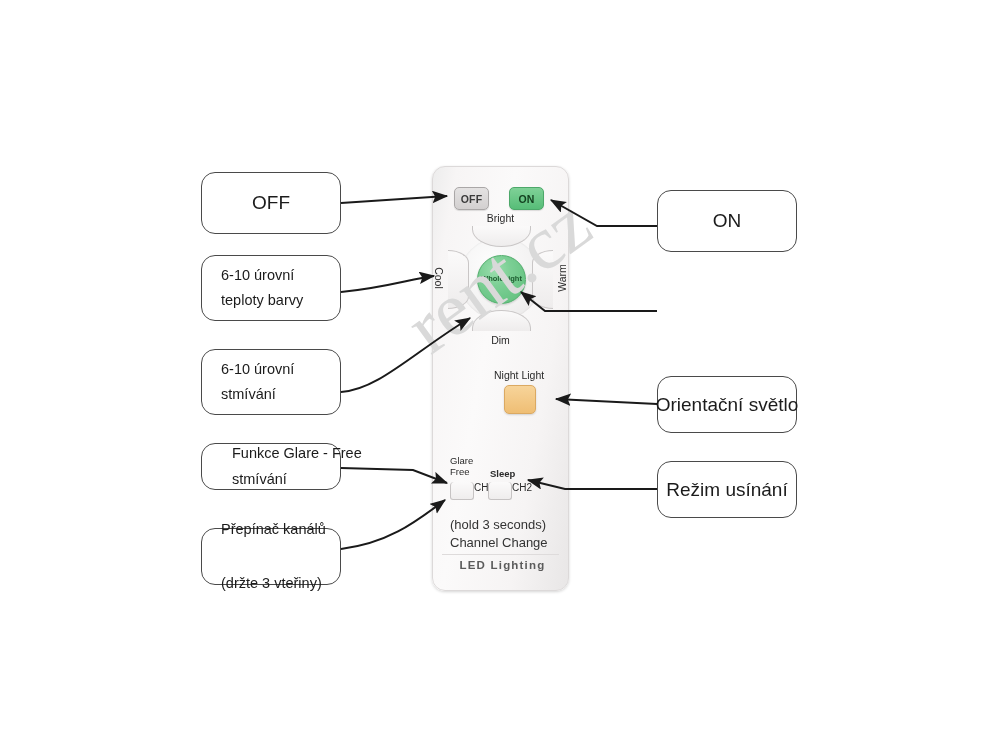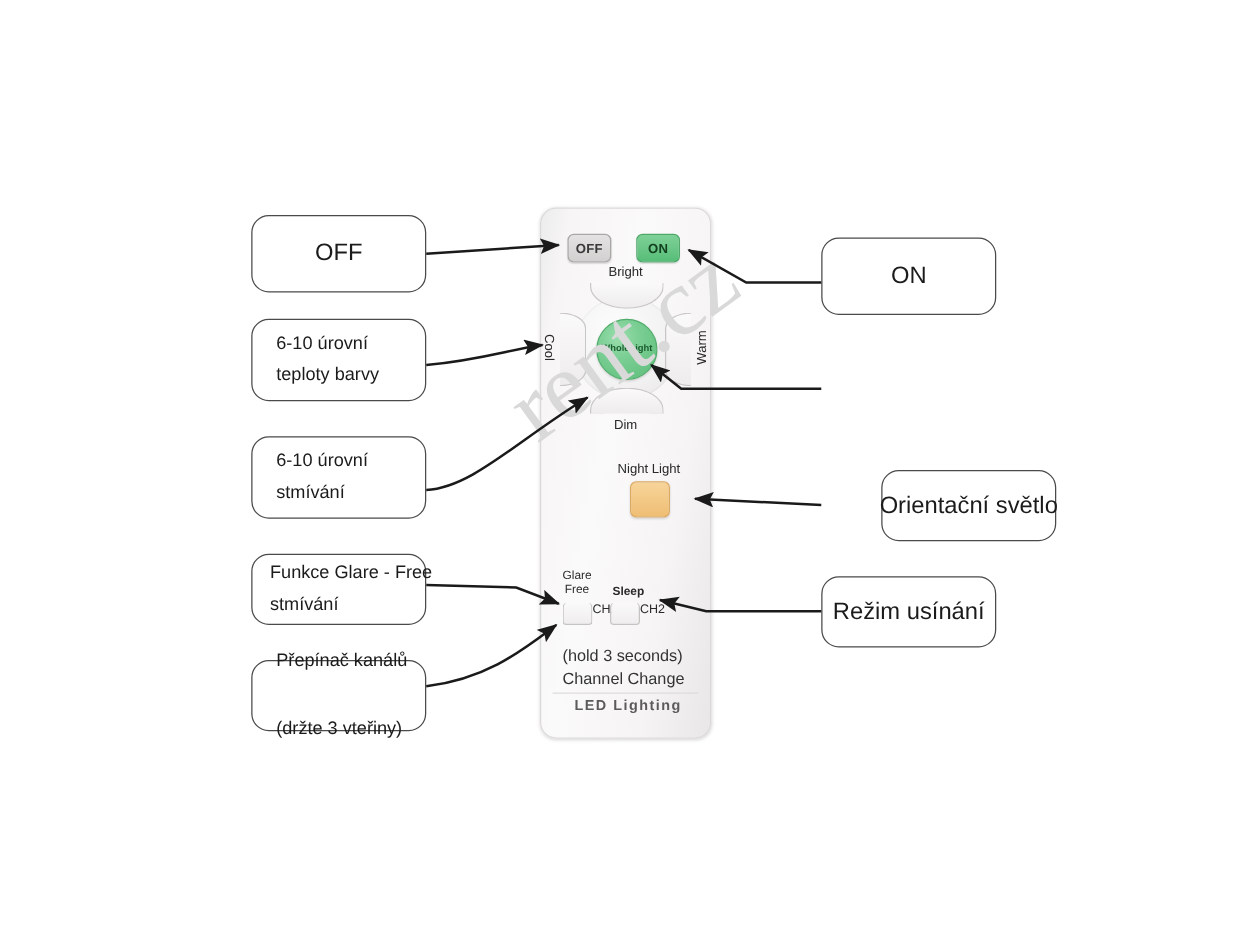--- a/index.html
+++ b/index.html
@@ -197,21 +197,21 @@
     z-index: 4;
   }
 
   
   #lbl-glare {
     position: absolute;
     left: 18px; top: 290px;
     font-size: 9.5px;
     color: #2a2a2a;
     line-height: 1.15;
-    text-align: center;
+    text-align: left;
     white-space: nowrap;
   }
   #lbl-sleep {
     position: absolute;
     left: 58px; top: 302px;
     font-size: 9.5px;
     color: #2a2a2a;
     white-space: nowrap;
     font-weight: bold;
   }
@@ -299,36 +299,36 @@
   <div class="callout left" id="co-temp" style="left:201px; top:255px; width:140px; height:66px;">
     <div class="ctext">6-10  úrovní</div>
     <div class="ctext">teploty barvy</div>
   </div>
 
   <div class="callout left" id="co-dim" style="left:201px; top:349px; width:140px; height:66px;">
     <div class="ctext">6-10  úrovní</div>
     <div class="ctext">stmívání</div>
   </div>
 
-  <div class="callout left" id="co-glare" style="left:201px; top:443px; width:140px; height:57px; padding-left:14px;">
+  <div class="callout left" id="co-glare" style="left:201px; top:443px; width:140px; height:47px; padding-left:30px;">
     <div class="ctext">Funkce Glare - Free</div>
     <div class="ctext">stmívání</div>
   </div>
 
   <div class="callout left" id="co-chan" style="left:201px; top:528px; width:140px; height:57px;gap:29px;">
     <div class="ctext">Přepínač kanálů</div>
     <div class="ctext">(držte 3 vteřiny)</div>
   </div>
 
   <div class="callout center" id="co-on" style="left:657px; top:190px; width:140px; height:62px;">
     <div class="ctext">ON</div>
   </div>
 
 
-  <div class="callout center" id="co-orient" style="left:657px; top:376px; width:140px; height:57px;margin-left:48px;">
+  <div class="callout center" id="co-orient" style="left:657px; top:376px; width:140px; height:57px;">
     <div class="ctext">Orientační světlo</div>
   </div>
 
   <div class="callout center" id="co-sleep" style="left:657px; top:461px; width:140px; height:57px;">
     <div class="ctext">Režim usínání</div>
   </div>
 
   <div id="remote">
 
     <div class="pwr" id="btn-off">

